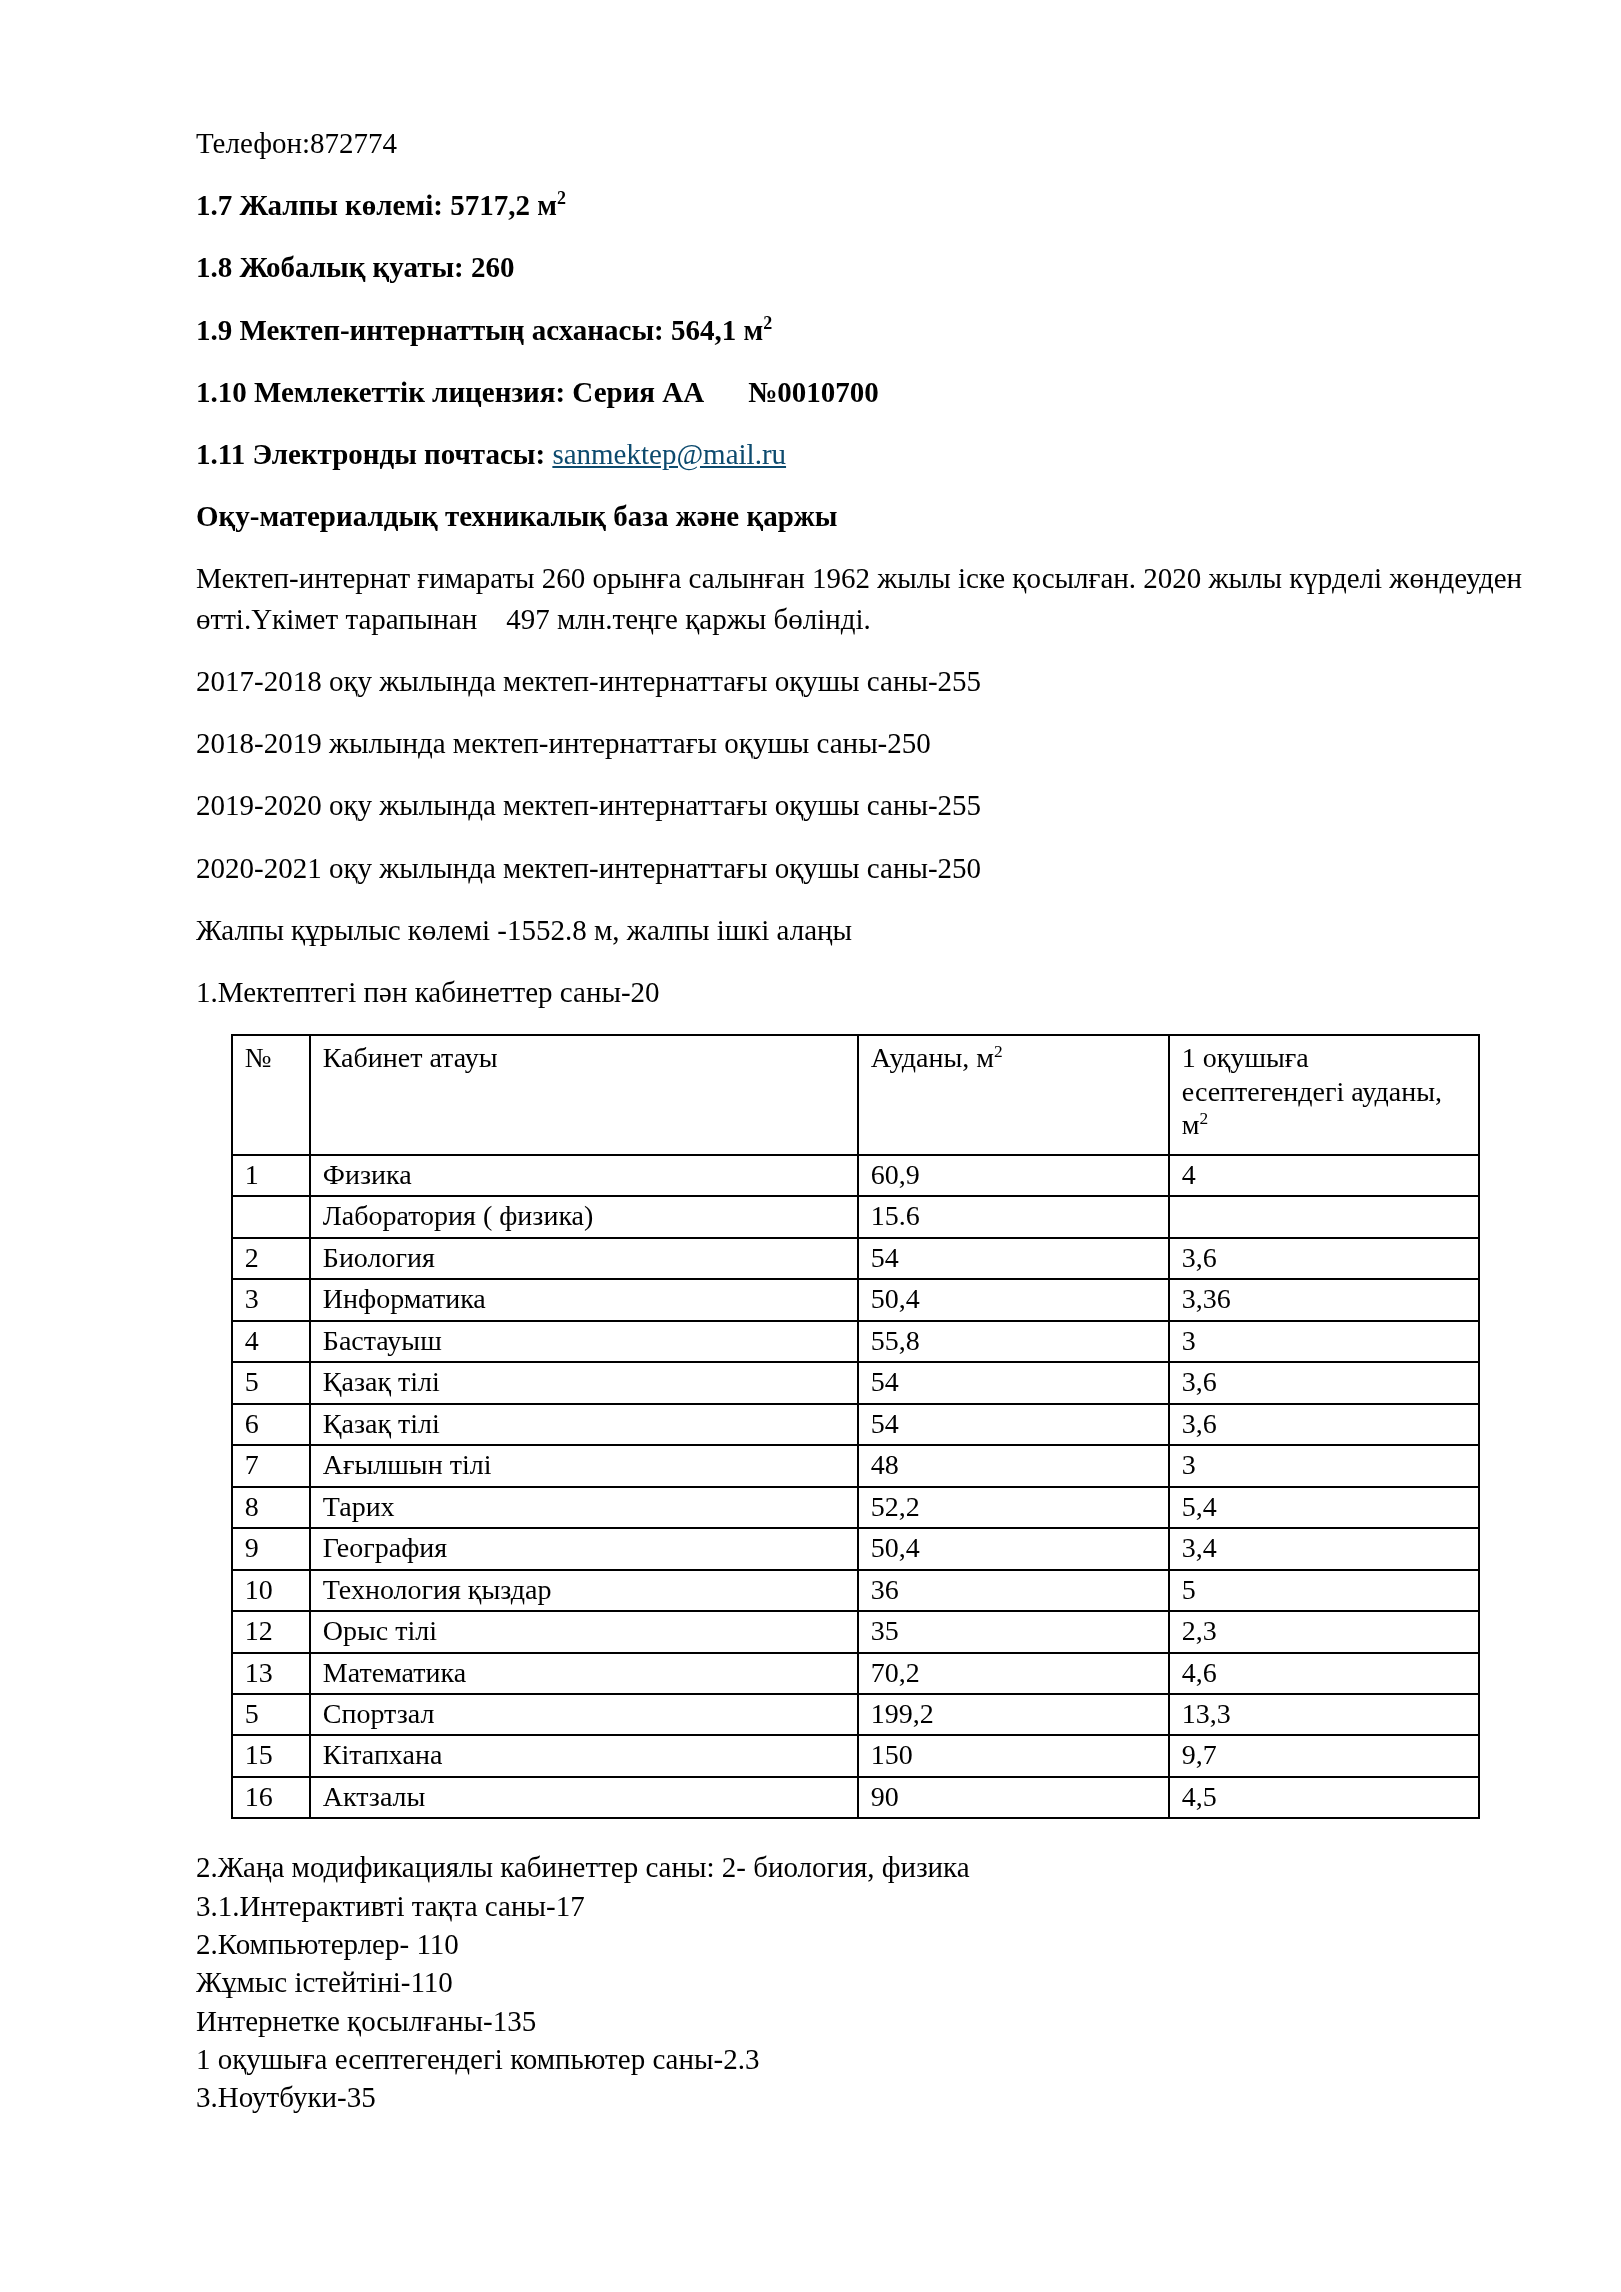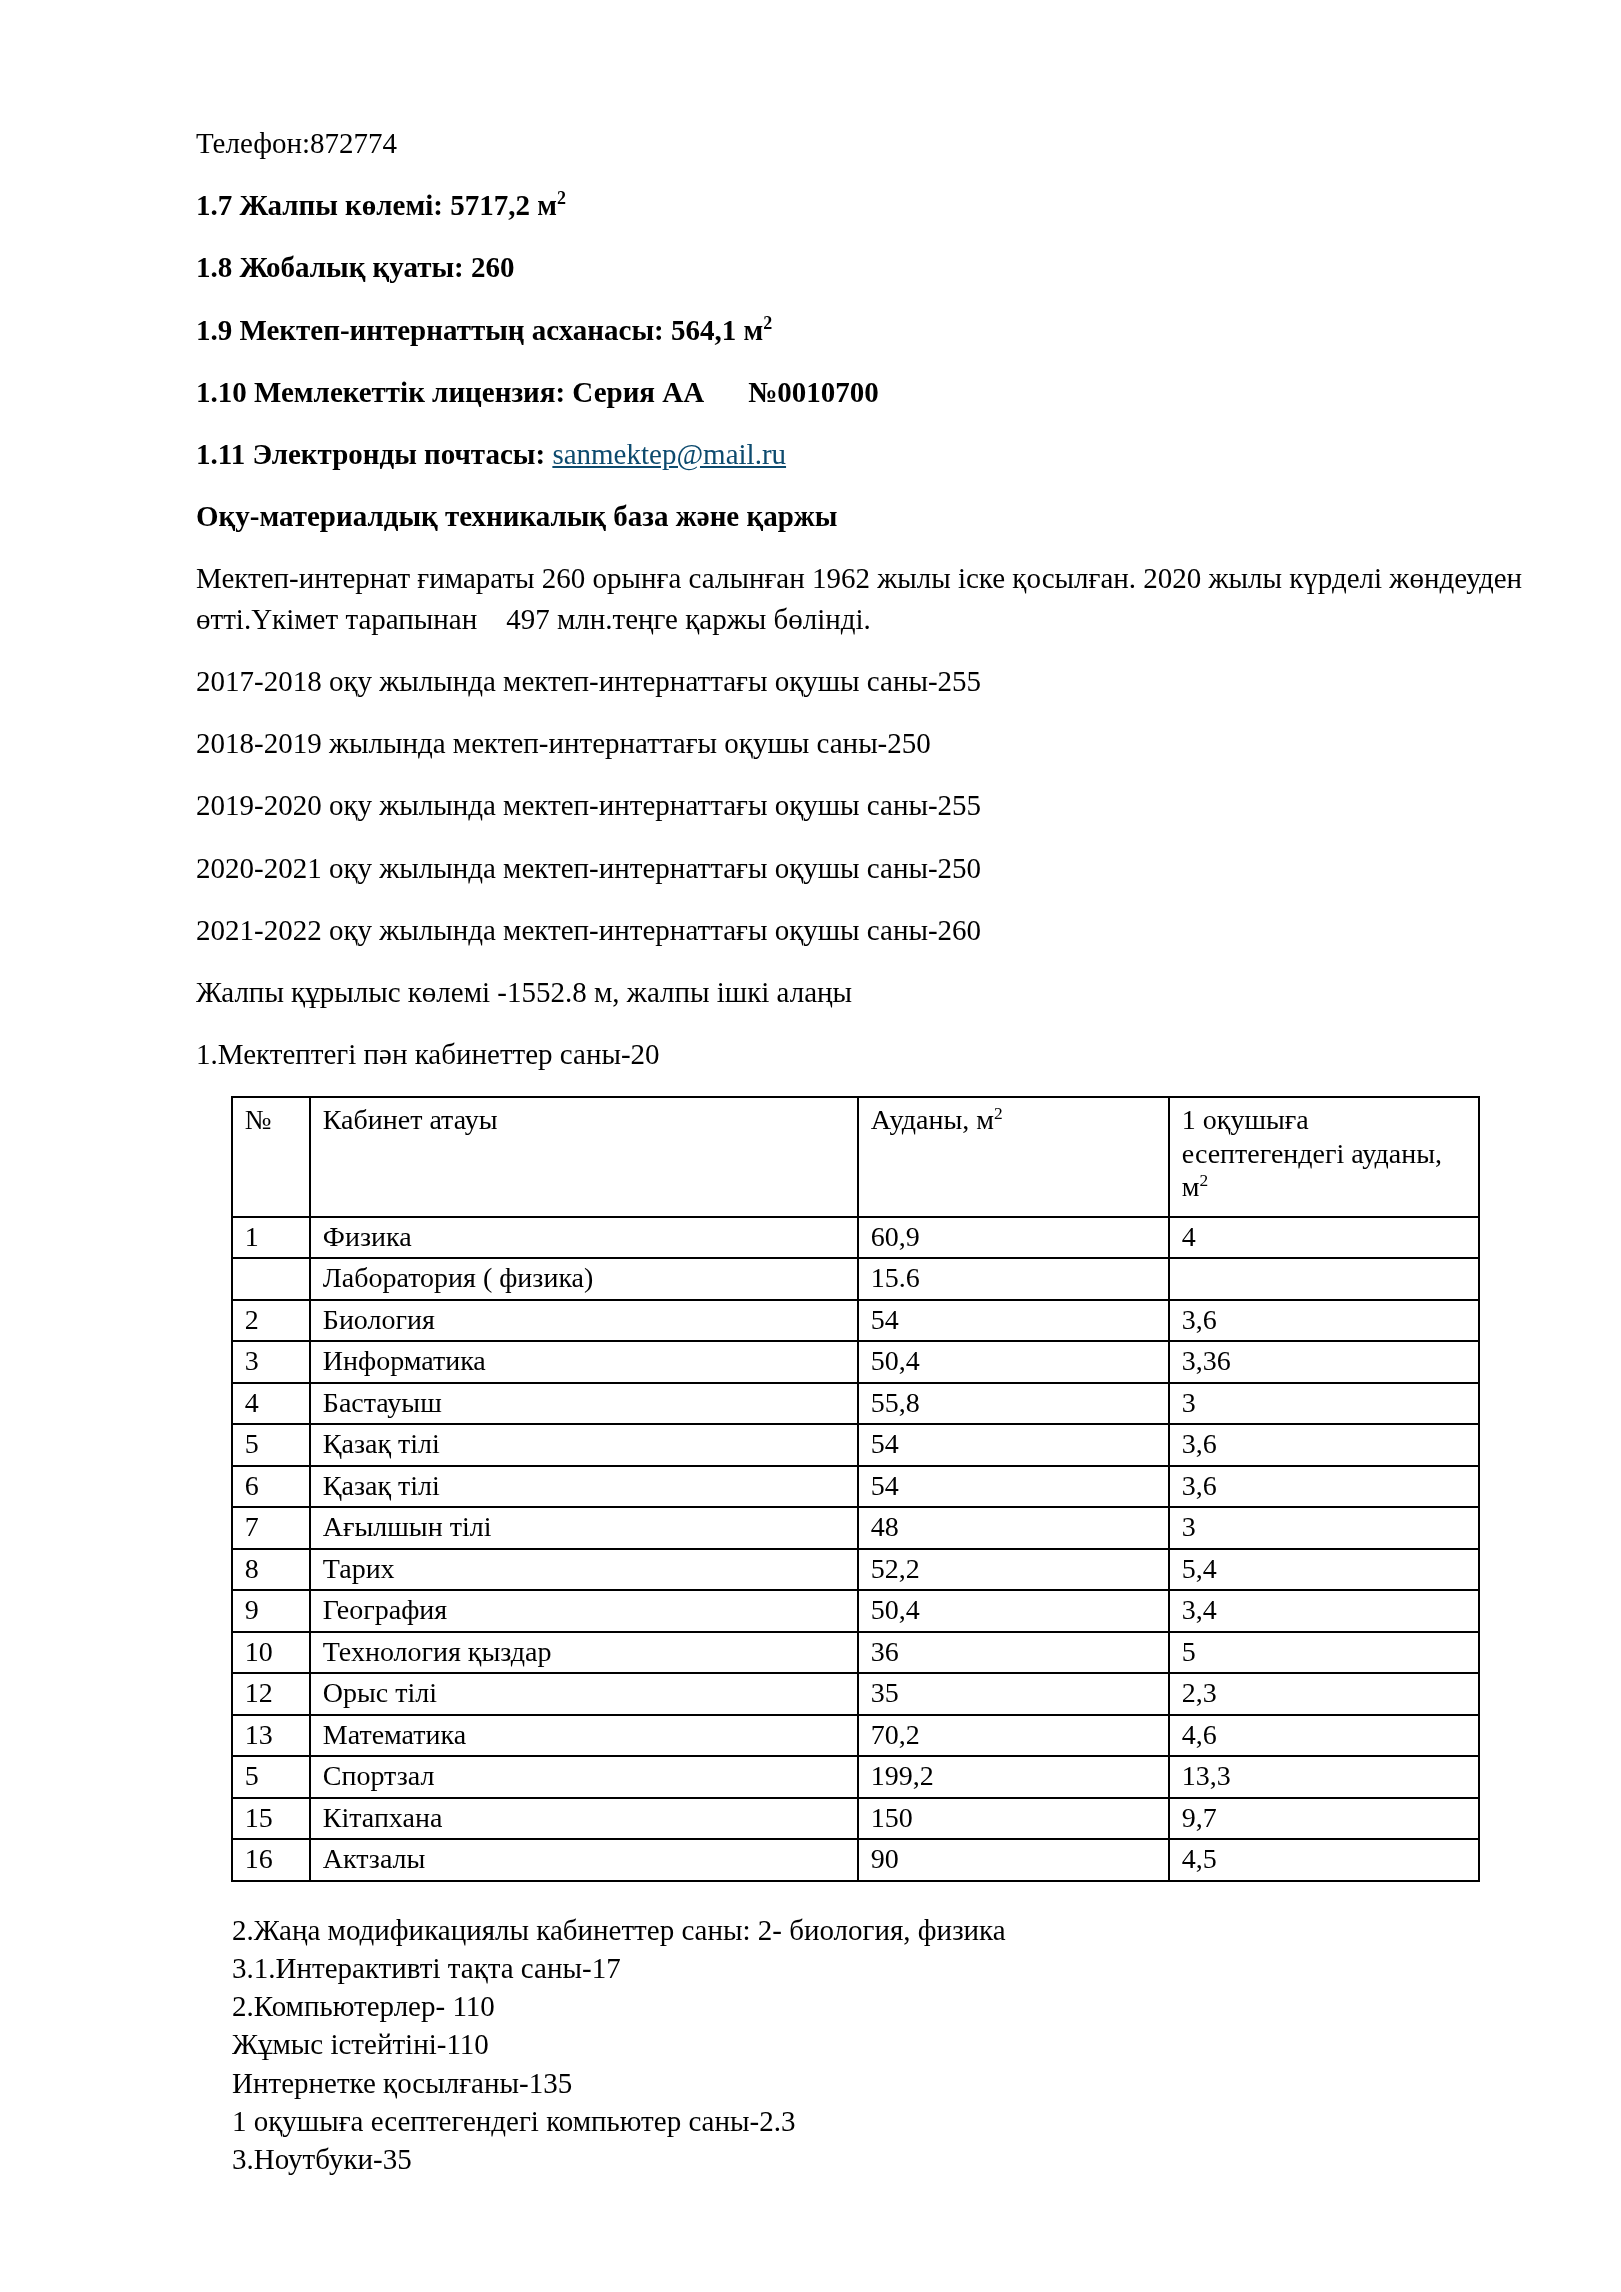--- a/index.html
+++ b/index.html
@@ -31,21 +31,21 @@
     border:2px solid #000;
     padding:2px 11.8px 3.9px 11.8px;
     text-align:left;
     vertical-align:top;
     font-weight:normal;
     line-height:1.2;
     overflow:hidden;
   }
   table.cab th { padding-top:4.9px; padding-bottom:11.8px; }
   table.cab td { height:33px; }
-  .footer-block { margin-top:29px; line-height:1.32;margin-left:36px; }
+  .footer-block { margin-top:29px; line-height:1.32; }
   .footer-block div { margin:0; }
 </style>
 </head>
 <body>
 
 <div class="page">
 
   <p>Телефон:872774</p>
 
   <p class="b"><span>1.7 Жалпы көлемі: 5717,2 м</span><sup>2</sup></p>
@@ -59,21 +59,20 @@
   <p><span class="b">1.11 Электронды почтасы:</span> <a class="email-link" style="color: #0c4a6e;">sanmektep@mail.ru</a></p>
 
   <p class="b">Оқу-материалдық техникалық база және қаржы</p>
 
   <p>Мектеп-интернат ғимараты 260 орынға салынған 1962 жылы іске қосылған. 2020 жылы күрделі жөндеуден өтті.Үкімет тарапынан &nbsp;&nbsp;&nbsp;497 млн.теңге қаржы бөлінді.</p>
 
   <p>2017-2018 оқу жылында мектеп-интернаттағы оқушы саны-255</p>
   <p>2018-2019 жылында мектеп-интернаттағы оқушы саны-250</p>
   <p>2019-2020 оқу жылында мектеп-интернаттағы оқушы саны-255</p>
   <p>2020-2021 оқу жылында мектеп-интернаттағы оқушы саны-250</p>
-  <p>2021-2022 оқу жылында мектеп-интернаттағы оқушы саны-260</p>
 
   <p>Жалпы құрылыс көлемі -1552.8 м, жалпы ішкі алаңы</p>
 
   <p>1.Мектептегі пән кабинеттер саны-20</p>
 
   <table class="cab">
     <colgroup>
       <col style="width:78px">
       <col style="width:548px">
       <col style="width:311px">

